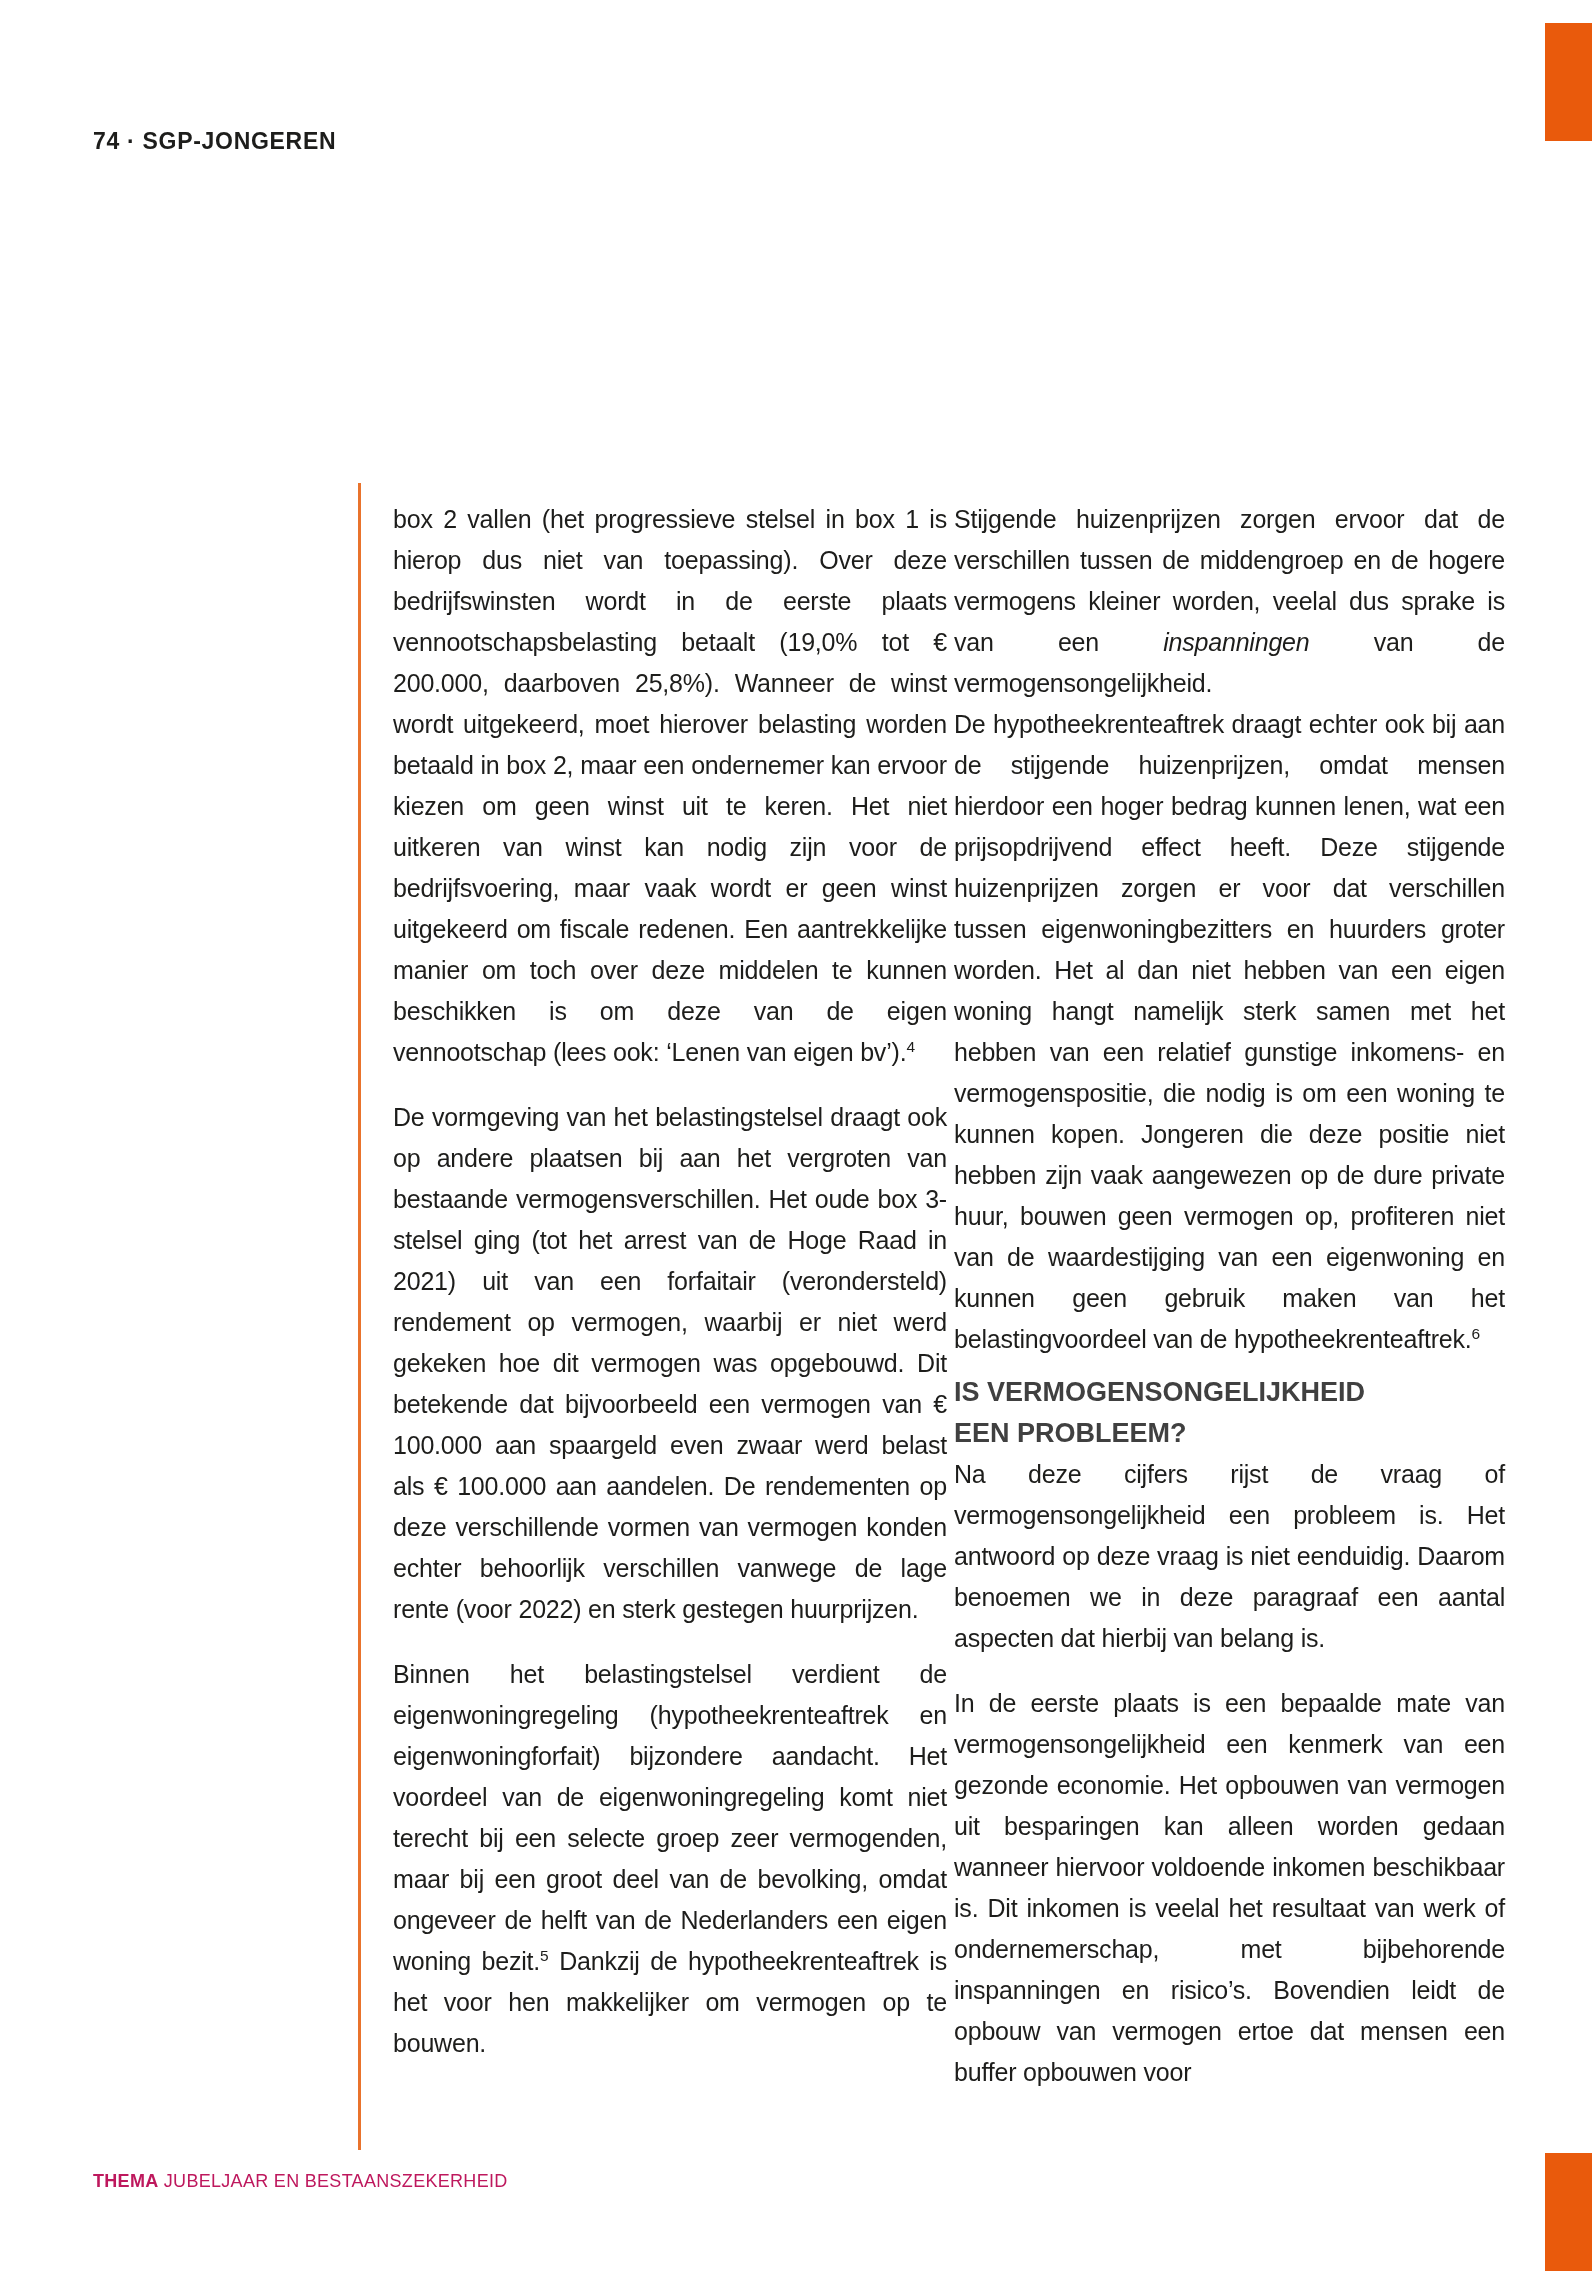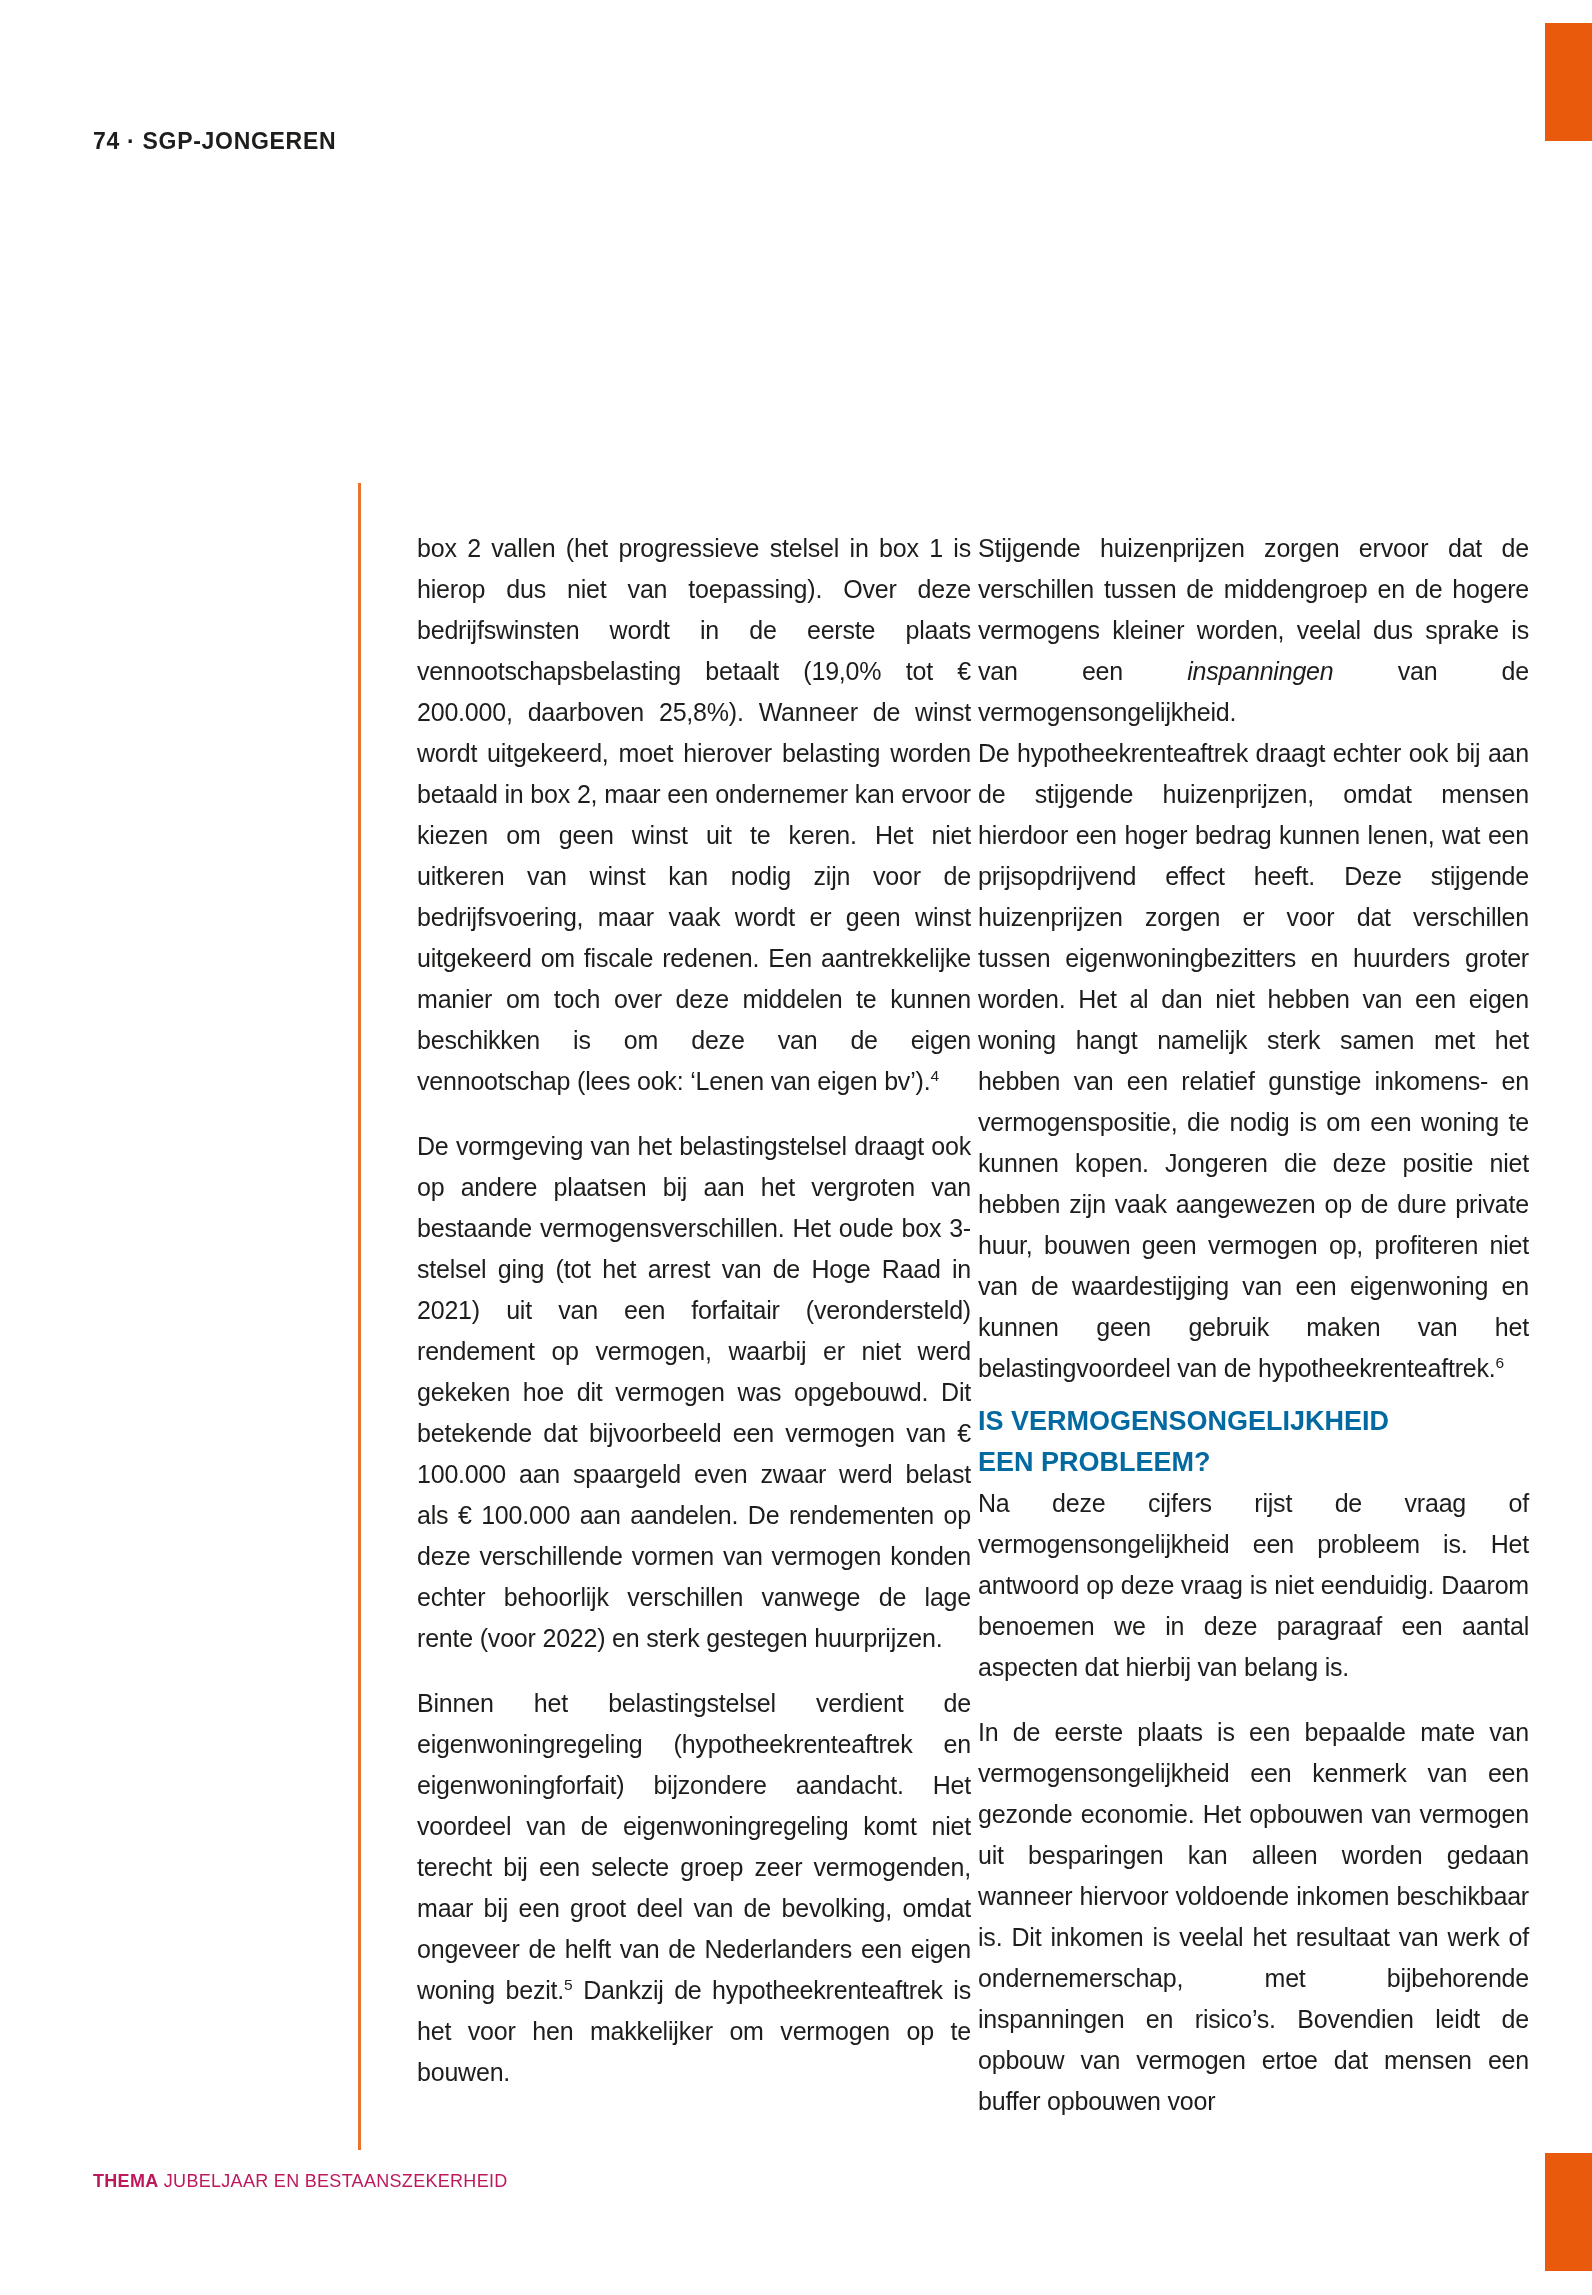--- a/index.html
+++ b/index.html
@@ -54,44 +54,43 @@
     top: 1351px;
     width: 259px;
     font-size: 33px;
     line-height: 41px;
     font-weight: 700;
     color: #1d1d1b;
     white-space: pre-line;
   }
   .col {
     position: absolute;
-    top: 528px;
+    top: 499px;
     text-align: justify;
     font-size: 25px;
     line-height: 41px;
     letter-spacing: -0.2px;
-    margin-left: 24px;
   }
   .col-1 { left: 393px; width: 554px; }
   .col-2 { left: 954px; width: 551px; }
   .col p { margin: 0 0 24px 0; }
   .col p.tight { margin-bottom: 0; }
   .col sup {
     font-size: 0.62em;
     line-height: 0;
     vertical-align: super;
     letter-spacing: 0;
   }
   .col .it { font-style: italic; }
   .section-heading {
     margin: 12px 0 0 0;
     font-size: 27px;
     line-height: 41px;
     font-weight: 700;
-    color: #0369a1;
+    color: #404040;
     text-align: left;
     white-space: pre-line;
     letter-spacing: 0;
   }
   .footer {
     position: absolute;
     left: 93px;
     top: 2171px;
     font-size: 18px;
     letter-spacing: 0.3px;

